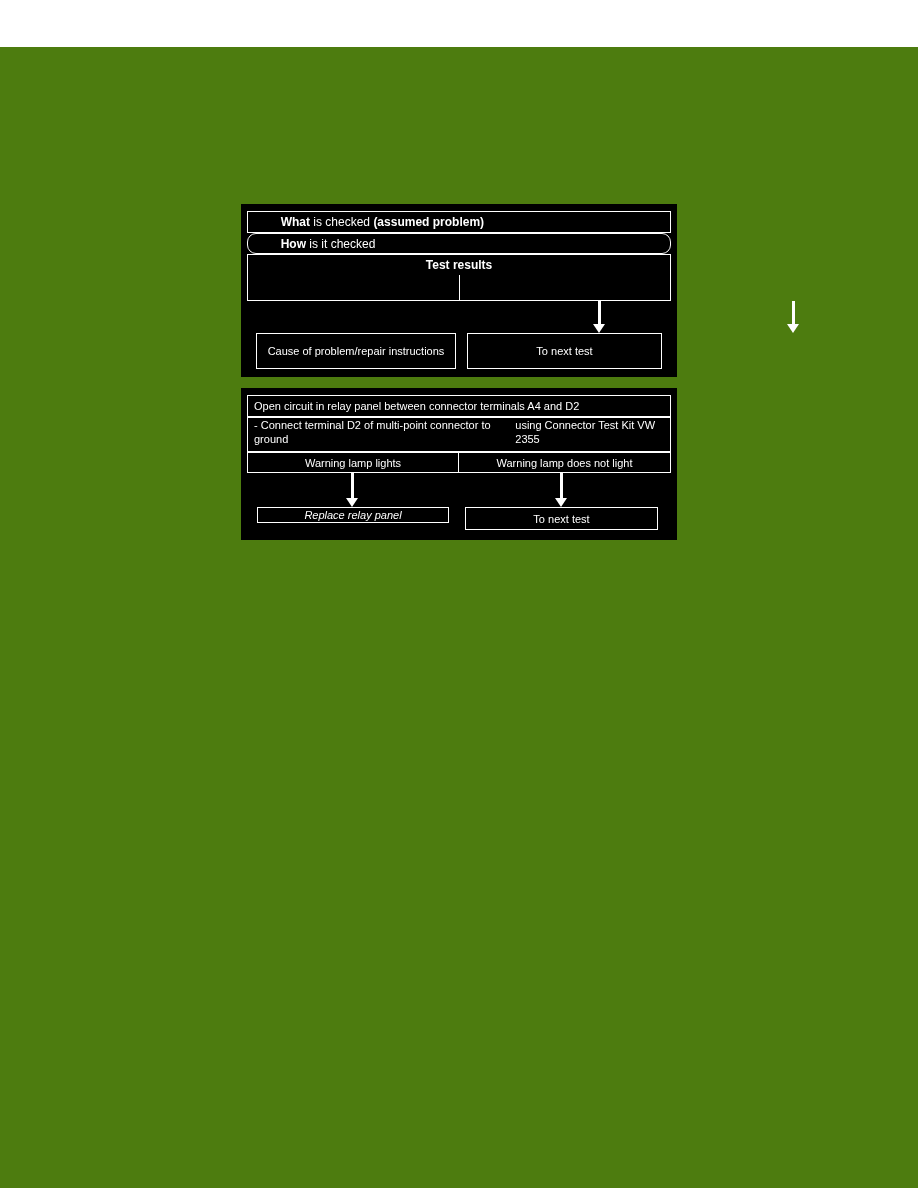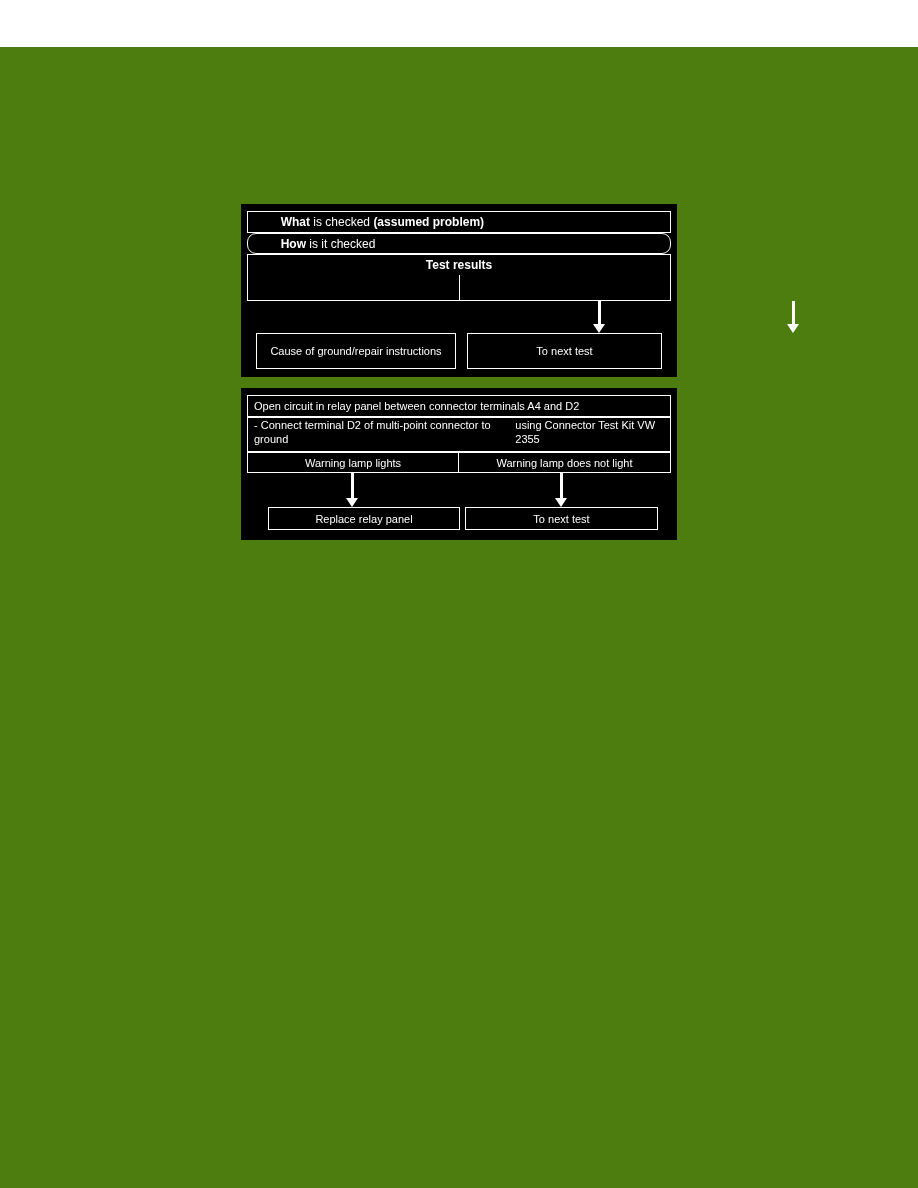--- a/index.html
+++ b/index.html
@@ -123,22 +123,23 @@
   }
   .e-res-left {
     left: 6px; top: 64px; width: 212px; height: 21px;
     font-size: 11px;
   }
   .e-res-right {
     left: 217px; top: 64px; width: 213px; height: 21px;
     font-size: 11px;
   }
   .e-out-left {
-    left: 27px; top: 119px; width: 192px; height: 23px;
-    font-size: 11px;
+    left: 16px; top: 119px; width: 192px; height: 16px;
+    font-size: 11px;
+    font-style: italic;
   }
   .e-out-right {
     left: 224px; top: 119px; width: 193px; height: 23px;
     font-size: 11px;
   }
 
   
   .arrow {
     position: absolute;
     width: 13px;
@@ -202,21 +203,21 @@
 
     <div class="arrow arr-t-left">
       <div class="stem"></div>
       <div class="head"></div>
     </div>
     <div class="arrow arr-t-right">
       <div class="stem"></div>
       <div class="head"></div>
     </div>
 
-    <div class="box center t-outcome-left">Cause of ground/repair instructions</div>
+    <div class="box center t-outcome-left">Cause of problem/repair instructions</div>
     <div class="box center t-outcome-right">To next test</div>
   </div>
 
   <div class="panel" id="panel-example-diagram">
 
     <div class="box leftpad e-title">Open circuit in relay panel between connector terminals A4 and D2</div>
 
     <div class="box e-how">
       <div>- Connect terminal D2 of multi-point connector to ground</div>
       <div style="padding-left:8px">using Connector Test Kit VW 2355</div>

